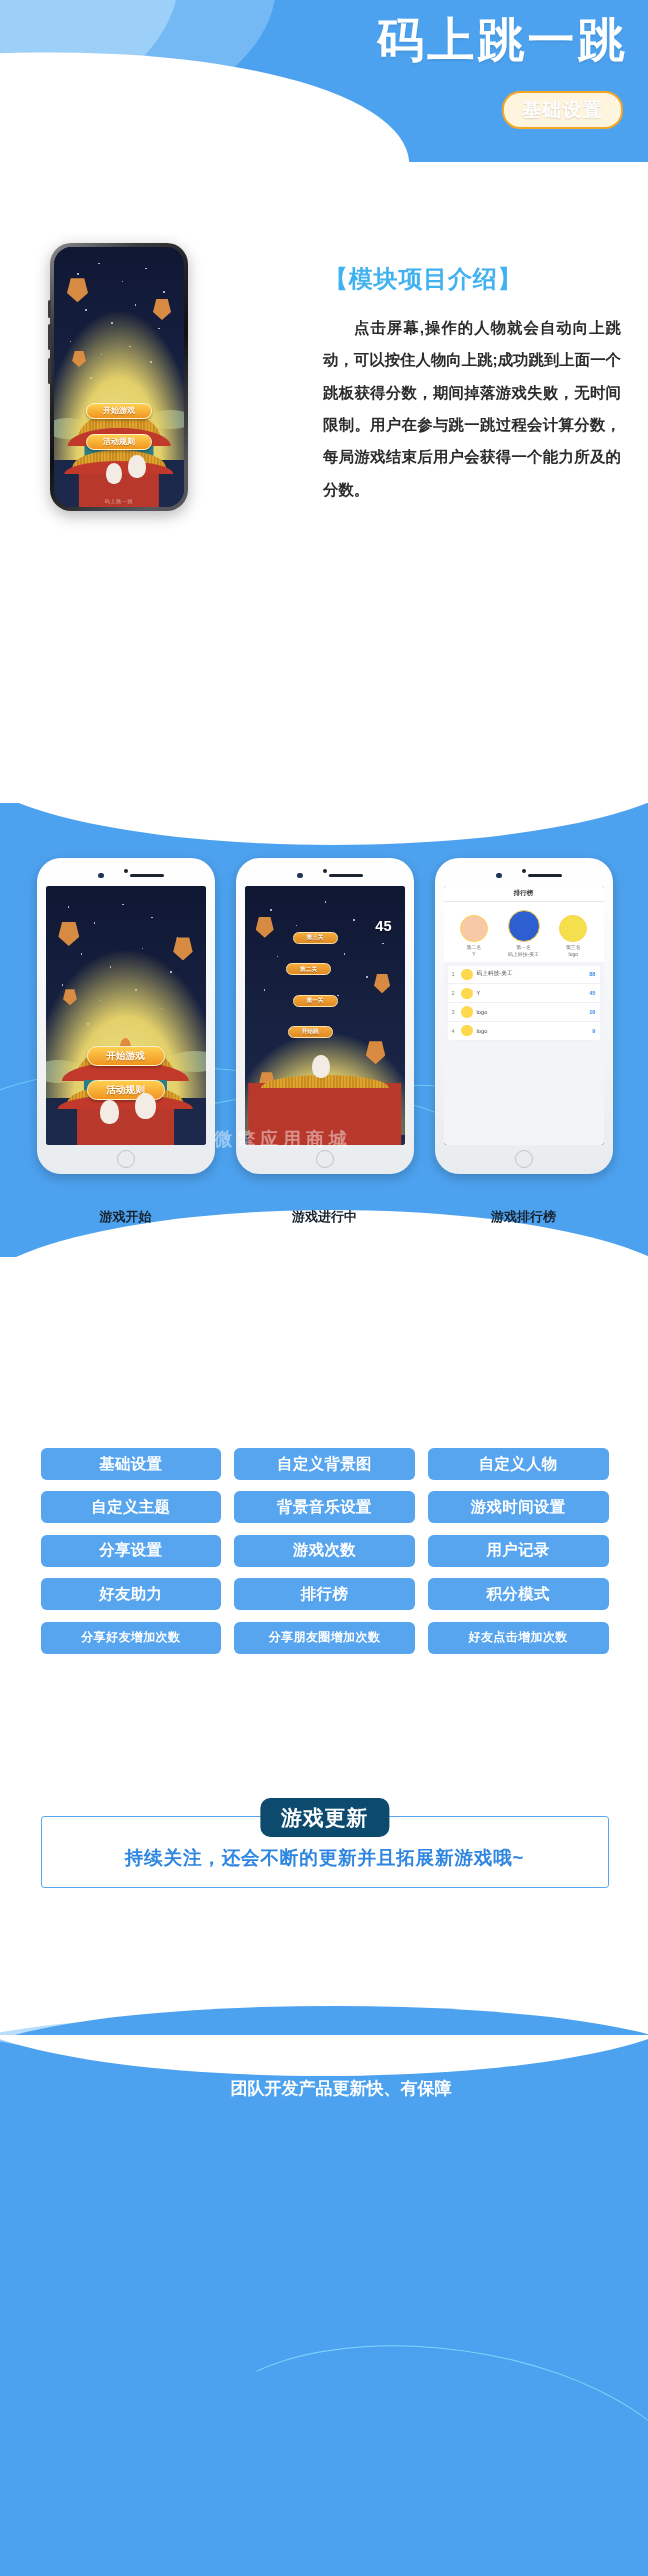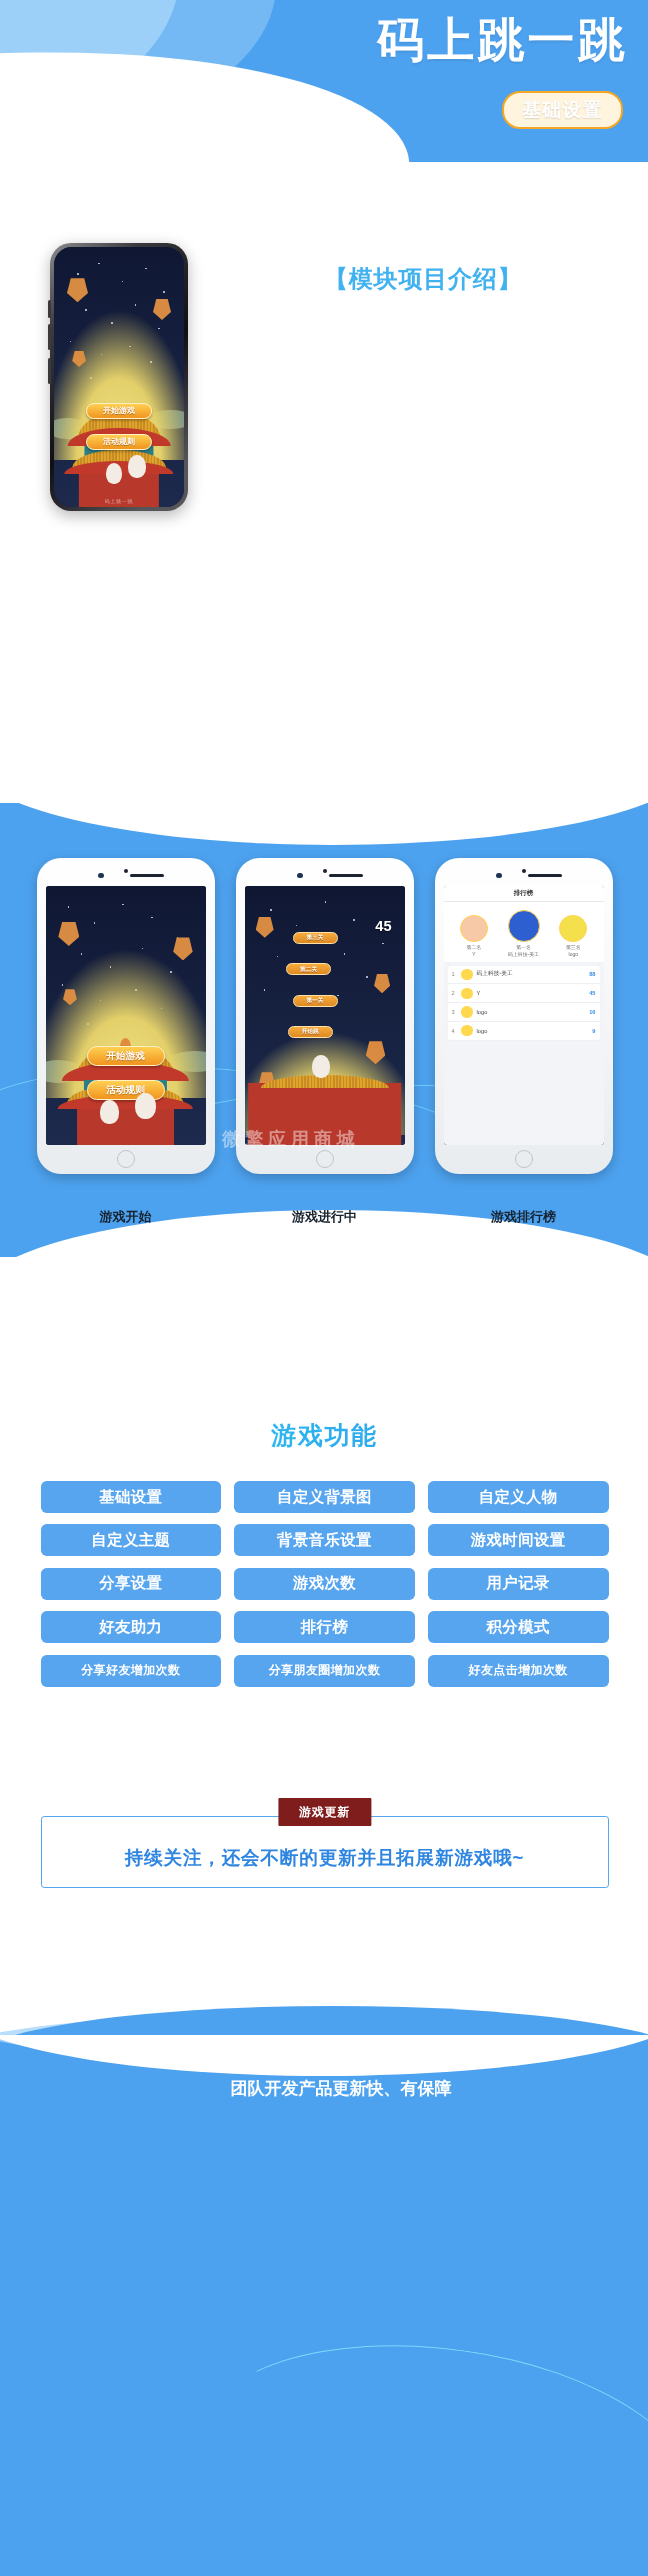--- a/index.html
+++ b/index.html
@@ -214,21 +214,21 @@
   .rk-row { display:flex; align-items:center; padding:3.2px 4px; font-size:5.7px;
     color:#444; border-bottom:0.8px solid #eef0f3; }
   .rk-row .n { width:9.7px; color:#888; }
   .rk-row .a { width:11.4px; height:11.4px; border-radius:50%; background:#ffd84d;
     margin-right:4px; }
   .rk-row .nm { flex:1; }
   .rk-row .sc { color:#3b8ee6; font-weight:700; }
 
   
   .wm {
-    position:absolute; left:16px; top:454px; width:550px; text-align:center;
+    position:absolute; left:8px; top:454px; width:550px; text-align:center;
     color:rgba(255,255,255,.45); font-size:18px; letter-spacing:4.9px; z-index:7;
     font-weight:700;
   }
 
   
   .sec-func { position:relative; width:649px; height:389px; background:#ffffff; padding-top:41px; }
   .func-grid {
     margin:29px auto 0; width:568px;
     display:grid; grid-template-columns:repeat(3,1fr); gap:11.4px 13px;
   }
@@ -237,22 +237,22 @@
     display:flex; align-items:center; justify-content:center;
     color:#ffffff; font-size:15.4px; font-weight:700; letter-spacing:0.4px;
   }
   .func-btn.small { font-size:12px; }
 
   
   .sec-update { position:relative; width:649px; height:219px; background:#ffffff; }
   .upd-wrap { position:relative; margin:49px auto 0; width:568px; }
   .upd-badge {
     position:absolute; left:50%; top:-18px; transform:translateX(-50%);
-    background:#7f1d1d; color:#ffffff; border-radius:1px;
-    padding:5.7px 21px; font-size:12px; font-weight:700; letter-spacing:0.8px;
+    background:#0c4a6e; color:#ffffff; border-radius:10px;
+    padding:5.7px 21px; font-size:21px; font-weight:700; letter-spacing:0.8px;
     z-index:3;
   }
   .upd-box {
     border:1.6px solid #57a5ef; border-radius:3.2px;
     padding:27.6px 8px 16px; text-align:center;
     color:#2f86e0; font-size:18.6px; font-weight:700; letter-spacing:0.8px;
   }
   .upd-wave {
     position:absolute; left:0; bottom:0; width:649px; height:57px; overflow:hidden;
   }
@@ -336,20 +336,21 @@
           <div class="g-btn" style="top:60%;width:66px;height:16px;line-height:14.6px;font-size:8px;">开始游戏</div>
           <div class="g-btn" style="top:72%;width:66px;height:16px;line-height:14.6px;font-size:8px;">活动规则</div>
           <div class="bunny" style="left:40%;bottom:9%;width:16px;height:21px;"></div>
           <div class="bunny" style="left:57%;bottom:11%;width:18px;height:23px;"></div>
           <div class="watermark-strip">码上跳一跳</div>
         </div>
       </div>
     </div>
 
     <div class="intro-title">【模块项目介绍】</div>
+    <p class="intro-body">点击屏幕,操作的人物就会自动向上跳动，可以按住人物向上跳;成功跳到上面一个跳板获得分数，期间掉落游戏失败，无时间限制。用户在参与跳一跳过程会计算分数，每局游戏结束后用户会获得一个能力所及的分数。</p>
   </div>
 
   <div class="sec-pages">
 
     <div class="blue-band">
       <div class="bw-top"></div>
       <div class="bw-bot"></div>
       <div class="swoosh" style="left:-65px;top:268px;width:616px;height:211px;transform:rotate(6deg);"></div>
       <div class="swoosh" style="left:32px;top:284px;width:616px;height:186px;transform:rotate(-4deg);"></div>
     </div>
@@ -501,21 +502,20 @@
     <div class="wm">微擎应用商城</div>
 
     <div class="pcaption">
       <span>游戏开始</span>
       <span>游戏进行中</span>
       <span>游戏排行榜</span>
     </div>
   </div>
 
   <div class="sec-func">
-    <div class="sec-title">游戏功能</div>
     <div class="func-grid">
       <div class="func-btn">基础设置</div>
       <div class="func-btn">自定义背景图</div>
       <div class="func-btn">自定义人物</div>
       <div class="func-btn">自定义主题</div>
       <div class="func-btn">背景音乐设置</div>
       <div class="func-btn">游戏时间设置</div>
       <div class="func-btn">分享设置</div>
       <div class="func-btn">游戏次数</div>
       <div class="func-btn">用户记录</div>

